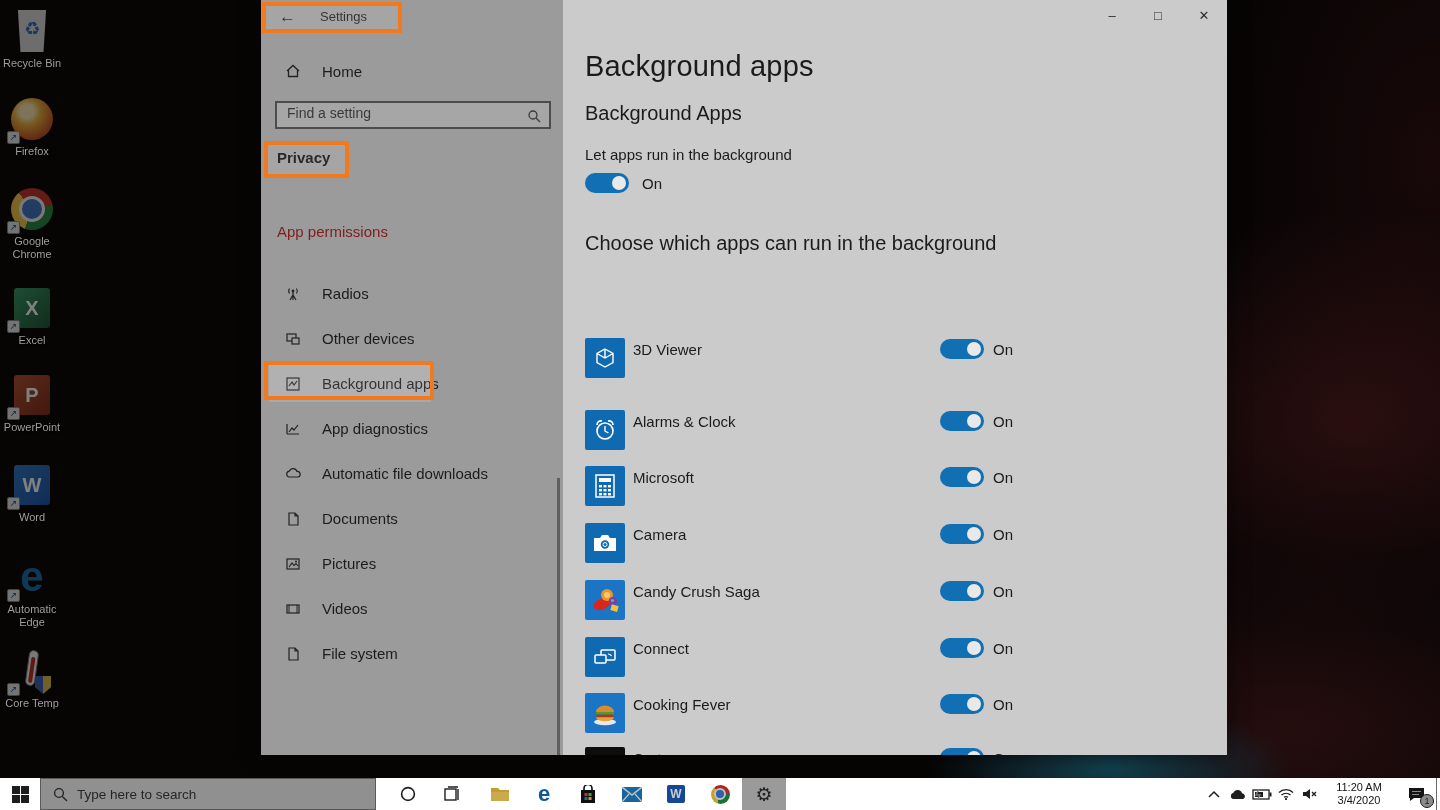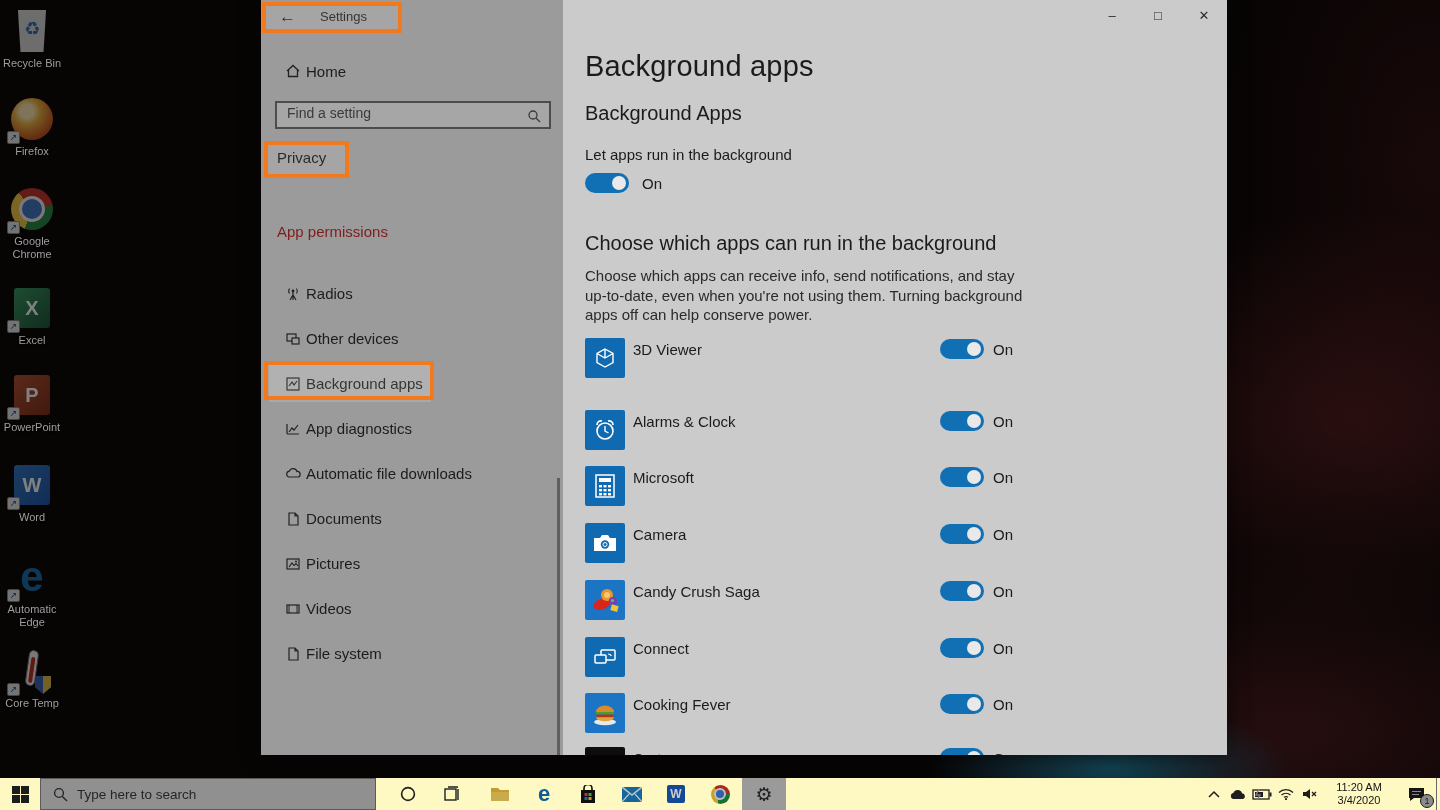--- a/index.html
+++ b/index.html
@@ -51,31 +51,31 @@
   .back-btn { position:absolute; left:12px; top:4px; font-size:17px; color:#1c1c1c; padding:3px 6px; }
   .win-title { position:absolute; left:59px; top:9px; font-size:13px; color:#1c1c1c; }
 
   .hl-box { position:absolute; border:4px solid #f2791e; background:rgba(255,255,255,.10); }
   .hl-settings { left:1px; top:2px; width:140px; height:31px; }
   .hl-privacy { left:3px; top:141px; width:85px; height:37px; }
   .hl-bgapps { left:3px; top:361px; width:170px; height:39px; }
 
   .side-row { position:absolute; left:0; width:100%; height:45px; display:flex; align-items:center; cursor:default; }
   .side-row .s-icon { width:18px; margin-left:23px; display:flex; justify-content:center; color:#222; }
-  .side-row .s-label { margin-left:4px; font-size:15px; color:#1c1c1c; }
+  .side-row .s-label { margin-left:20px; font-size:15px; color:#1c1c1c; }
   .side-row.selected::before { content:""; position:absolute; left:8px; top:4px; right:132px; bottom:4px; background:#a9a9a9; }
   .side-row > * { position:relative; }
   .home-row { top:58px; height:26px; }
   .side-search { position:absolute; left:14px; top:101px; width:276px; height:28px; background:#a6a6a6;
     border:2px solid #4c4c4c; }
   .side-search input { position:absolute; inset:0; border:0; background:transparent; padding:0 28px 4px 10px;
     font-size:14px; color:#333; font-family:inherit; outline:none; }
   .side-search input::placeholder { color:#3a3a3a; opacity:1; }
   .side-search svg { position:absolute; right:8px; top:6px; }
-  .privacy-h { position:absolute; left:16px; top:149px; font-size:15px; font-weight:normal; color:#111;text-align:center; }
+  .privacy-h { position:absolute; left:16px; top:149px; font-size:15px; font-weight:bold; color:#111;text-align:center; }
   .perm-h { position:absolute; left:16px; top:223px; font-size:15px; color:#7f1d1d; }
   .clip-row { position:absolute; left:0; top:240px; width:100%; height:14px; overflow:hidden; }
   .clip-row .side-row { top:-31px; height:45px; }
   .side-scrollthumb { position:absolute; right:3px; top:478px; width:3px; height:277px; background:#5f5f5f; }
 
   
   .captions { position:absolute; top:0; right:0; display:flex; }
   .cap { width:46px; height:32px; text-align:center; line-height:32px; font-size:13px; color:#2b2b2b; cursor:default; }
   .page-title { position:absolute; left:22px; top:50px; font-size:29px; font-weight:300; color:#1b1b1b; letter-spacing:.2px; }
   .sec-title { position:absolute; left:22px; top:102px; font-size:20px; font-weight:400; color:#1b1b1b; }
@@ -90,21 +90,21 @@
   .app-row { position:absolute; left:22px; width:620px; height:40px; }
   .app-ico { position:absolute; left:0; top:0; width:40px; height:40px; background:#0f6ab2; border-radius:2px; }
   .app-ico svg { position:absolute; left:50%; top:50%; transform:translate(-50%,-50%); }
   .app-ico.colorful { background:#1b74c4; }
   .app-ico.dark { background:#0d0d0d; }
   .app-name { position:absolute; left:48px; top:3px; font-size:15px; color:#1b1b1b; }
   .app-row .toggle { position:absolute; left:355px; top:1px; }
   .app-state { position:absolute; left:408px; top:3px; font-size:15px; color:#1b1b1b; }
 
   
-  .taskbar { position:absolute; left:0; top:778px; width:1440px; height:32px; background:#fef9c3; display:flex; align-items:center; }
+  .taskbar { position:absolute; left:0; top:778px; width:1440px; height:32px; background:#ffffff; display:flex; align-items:center; }
   .tb-start { width:40px; height:32px; display:flex; align-items:center; justify-content:center; }
   .tb-search { position:relative; width:336px; height:32px; background:#909090; border:1px solid #5a5a5a; }
   .tb-search svg { position:absolute; left:12px; top:8px; }
   .tb-search input { position:absolute; inset:0; border:0; background:transparent; padding-left:36px; font-size:13.5px;
     color:#222; font-family:inherit; outline:none; }
   .tb-search input::placeholder { color:#262626; opacity:1; }
   .tb-icon { width:44px; height:32px; display:flex; align-items:center; justify-content:center; filter:brightness(.8); }
   .tb-icon.nofilter { filter:none; }
   .tb-icon.active { background:#9a9a9a; }
   .tb-gear { font-size:19px; color:#222; }
@@ -318,21 +318,20 @@
       </div>
 
       <div class="page-title">Background apps</div>
       <div class="sec-title">Background Apps</div>
       <div class="master-label">Let apps run in the background</div>
       <div class="toggle master-toggle">
           <div class="knob"></div>
         </div>
       <div class="master-state">On</div>
       <div class="choose-title">Choose which apps can run in the background</div>
-      <div class="desc">Choose which apps can receive info, send notifications, and stay up-to-date, even when you're not using them. Turning background apps off can help conserve power.</div>
 
       <div class="app-row" style="top:338px">
         <div class="app-ico">
           <svg width="24" height="24" viewBox="0 0 24 24">
               <path d="M12 3 L20 7.5 V16.5 L12 21 L4 16.5 V7.5 Z M12 3 V12 M4 7.5 L12 12 L20 7.5" fill="none" stroke="#fff" stroke-width="1.4"></path>
             </svg>
         </div>
         <div class="app-name">3D Viewer</div>
         <div class="toggle">
             <div class="knob"></div>

